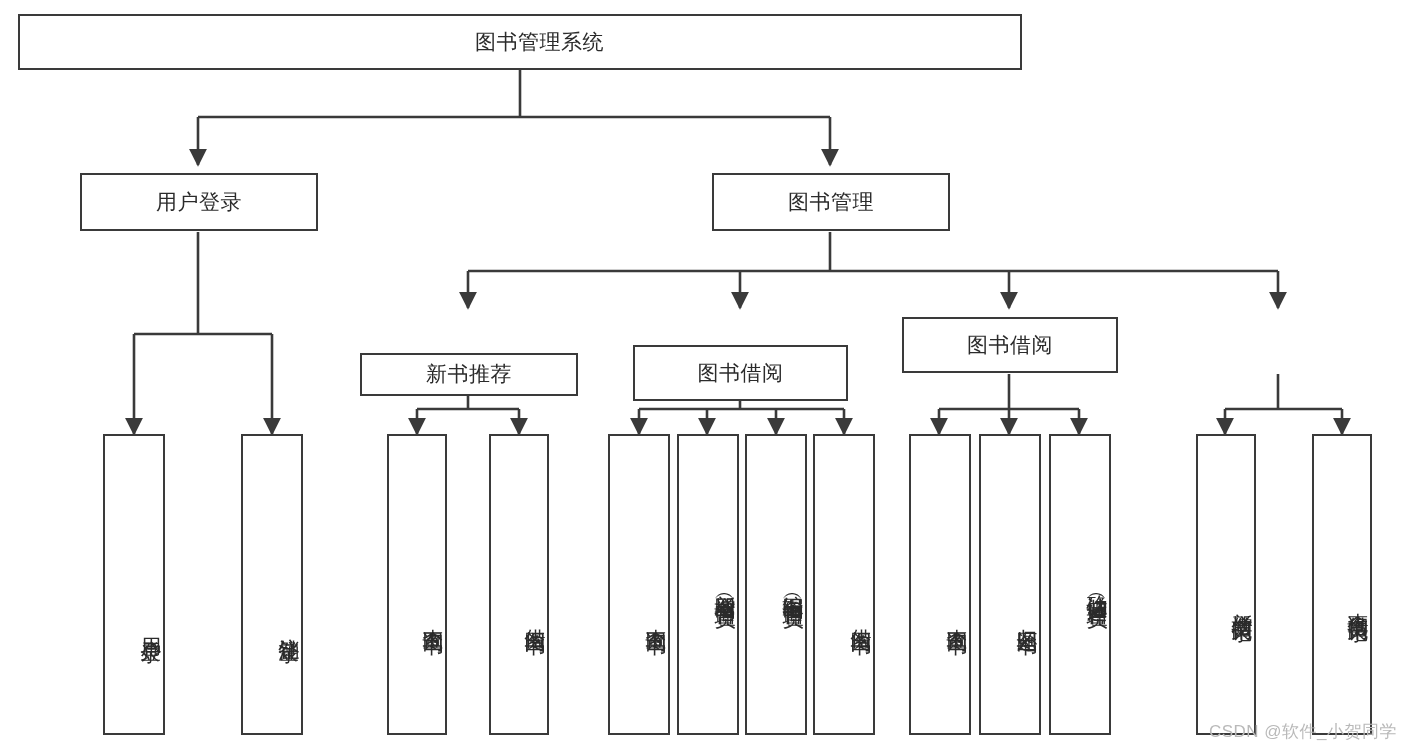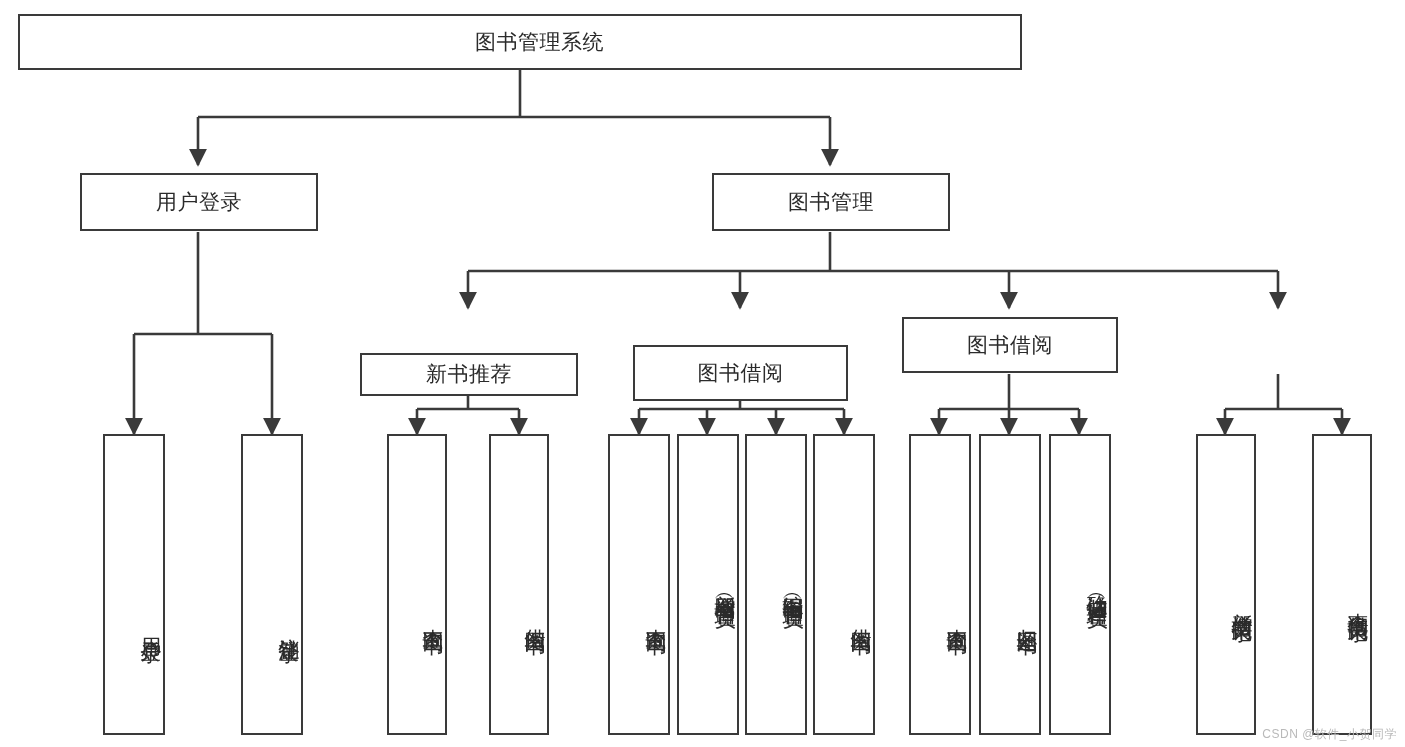--- a/index.html
+++ b/index.html
@@ -54,21 +54,21 @@
   .node.vert.top-tight {
     padding-top: 4px;
   }
   .node-label {
     display: block;
   }
   .watermark {
     position: absolute;
     right: 8px;
     bottom: 4px;
-    font-size: 12px;
+    font-size: 17px;
     color: #b9b9b9;
     letter-spacing: 0.5px;
     white-space: nowrap;
   }
 </style>
 </head>
 <body>
 
 <div id="canvas">
 

